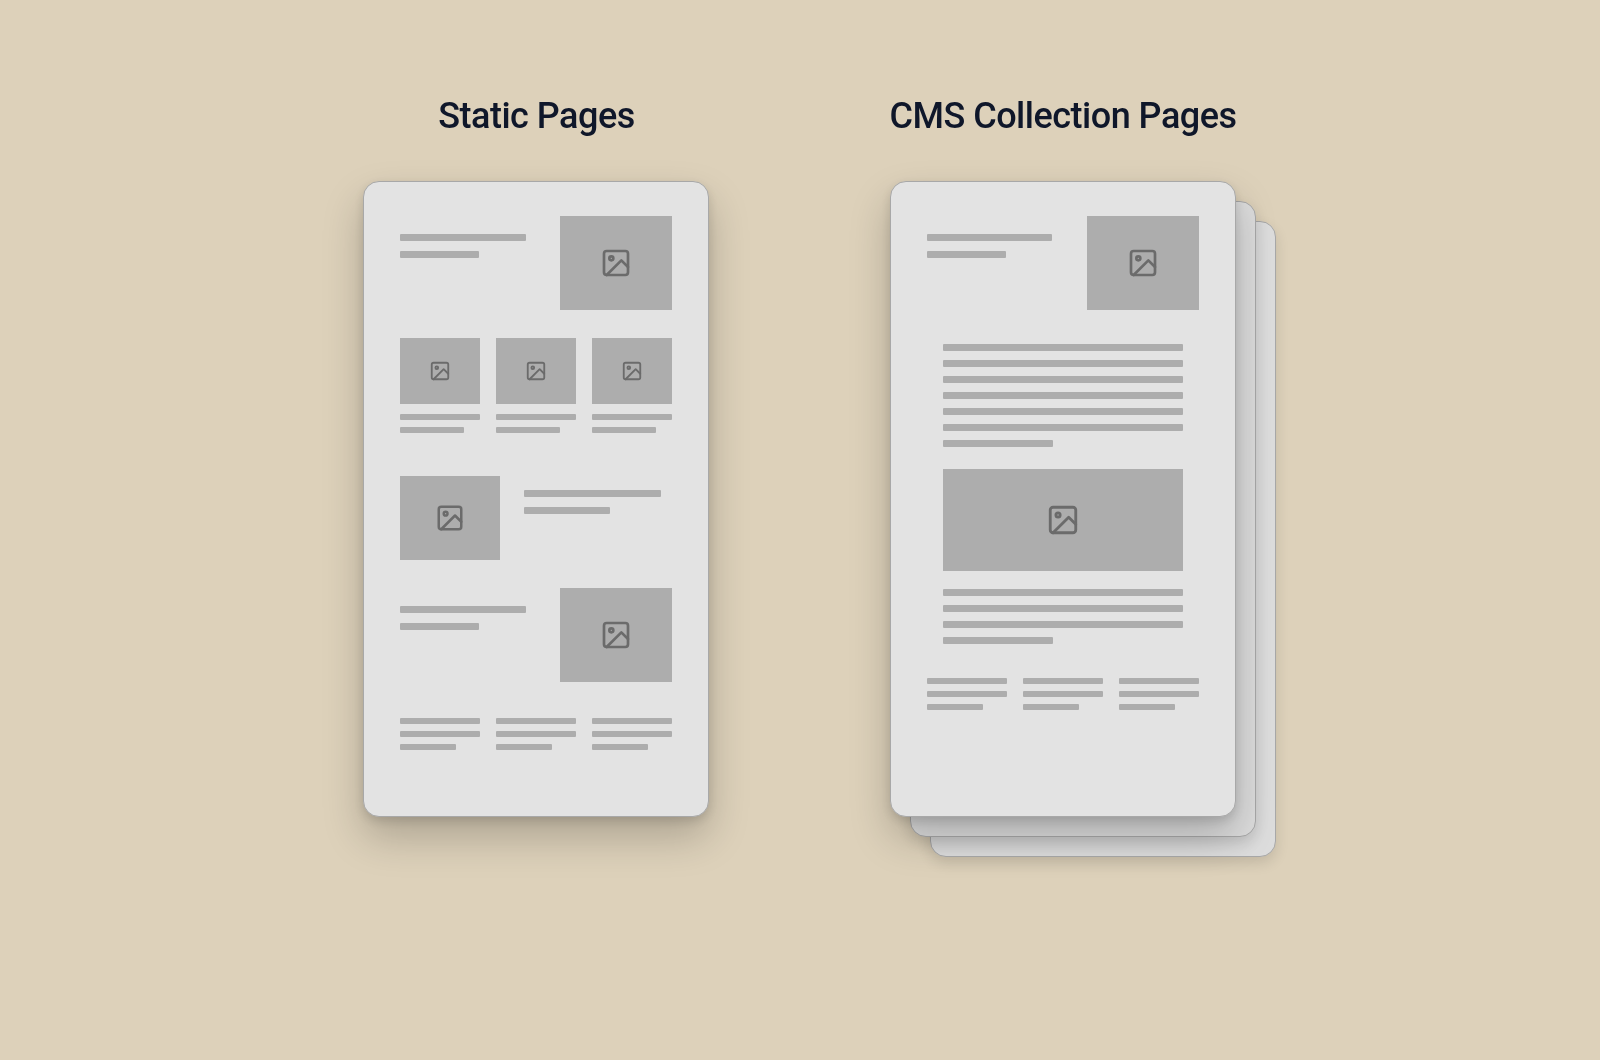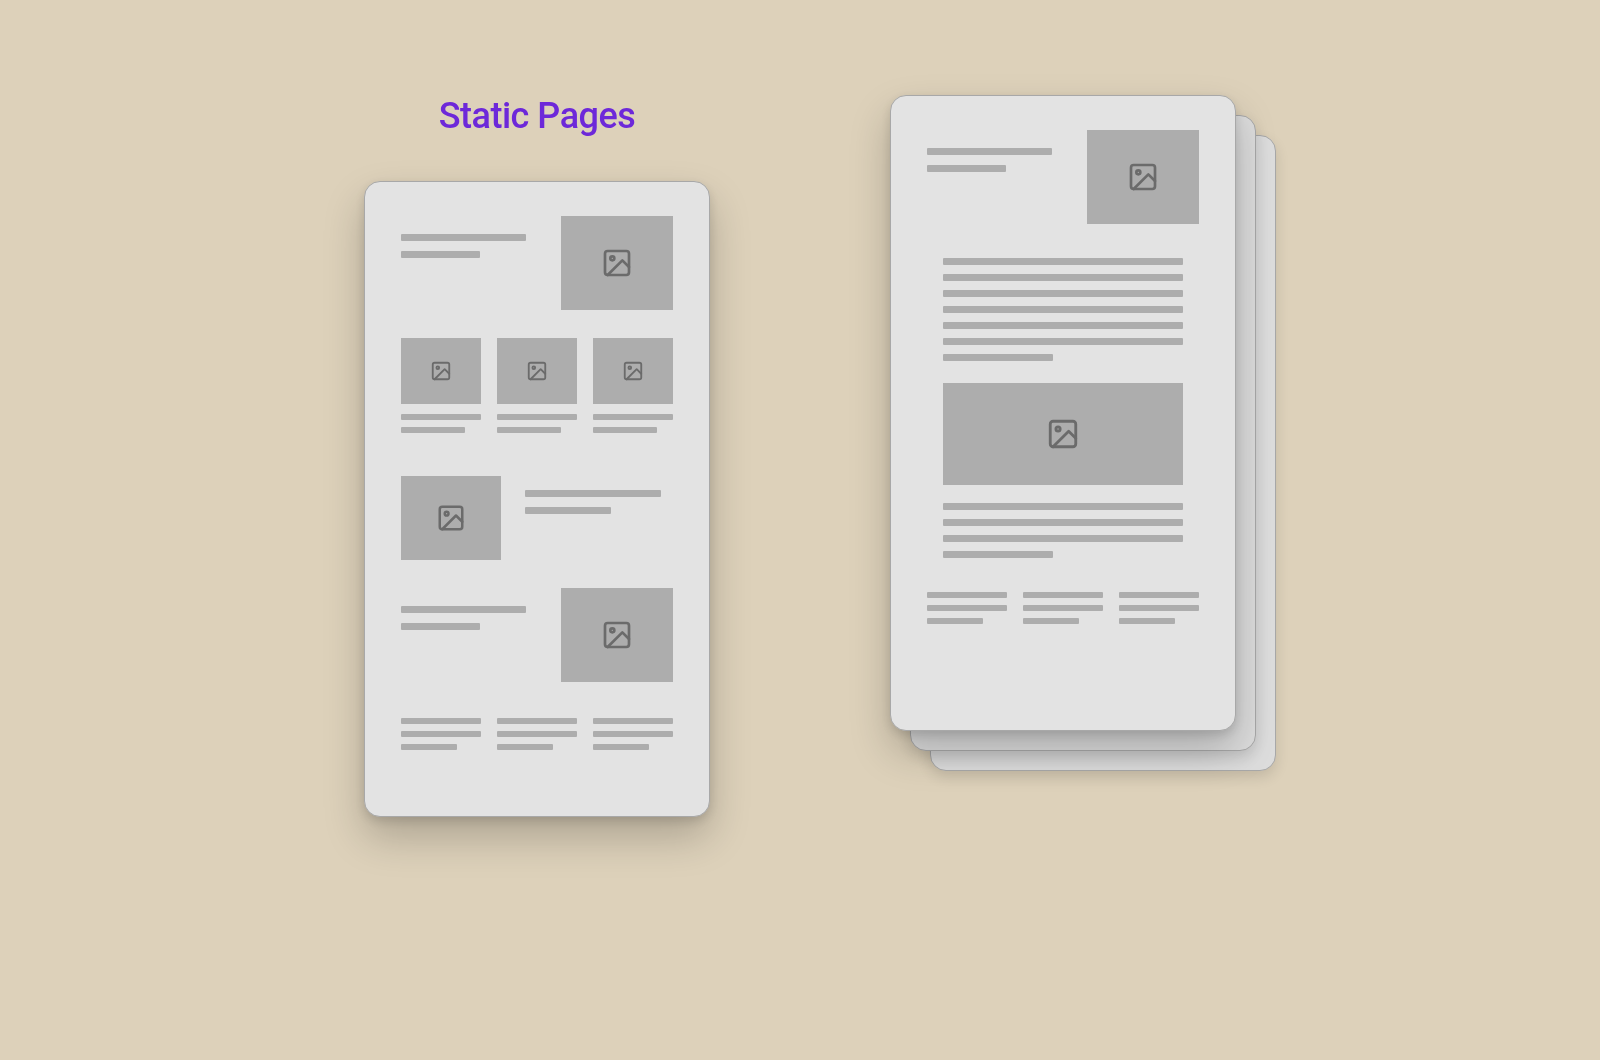--- a/index.html
+++ b/index.html
@@ -15,21 +15,21 @@
     gap: 180px;
   }
   .column {
     display: flex;
     flex-direction: column;
     align-items: center;
   }
   .title {
     font-size: 36px;
     font-weight: 500;
-    color: #6d28d9;
+    color: #0f172a;
     letter-spacing: -0.5px;
     margin-bottom: 44px;
   }
   .stack {
     position: relative;
     width: 346px;
     height: 636px;
   }
   .card {
     position: absolute;
@@ -206,20 +206,21 @@
           <div class="bar" style="width:100%"></div>
           <div class="bar" style="width:70%"></div>
         </div>
       </div>
 
     </div>
   </div>
 </div>
 
 <div class="column">
+  <div class="title">CMS Collection Pages</div>
   <div class="stack">
 
     <div class="card behind" style="left:40px; top:40px;"></div>
     <div class="card behind" style="left:20px; top:20px;"></div>
 
     <div class="card">
 
       <div class="c-row1">
         <div class="txt">
           <div class="bar" style="width:92%"></div>

